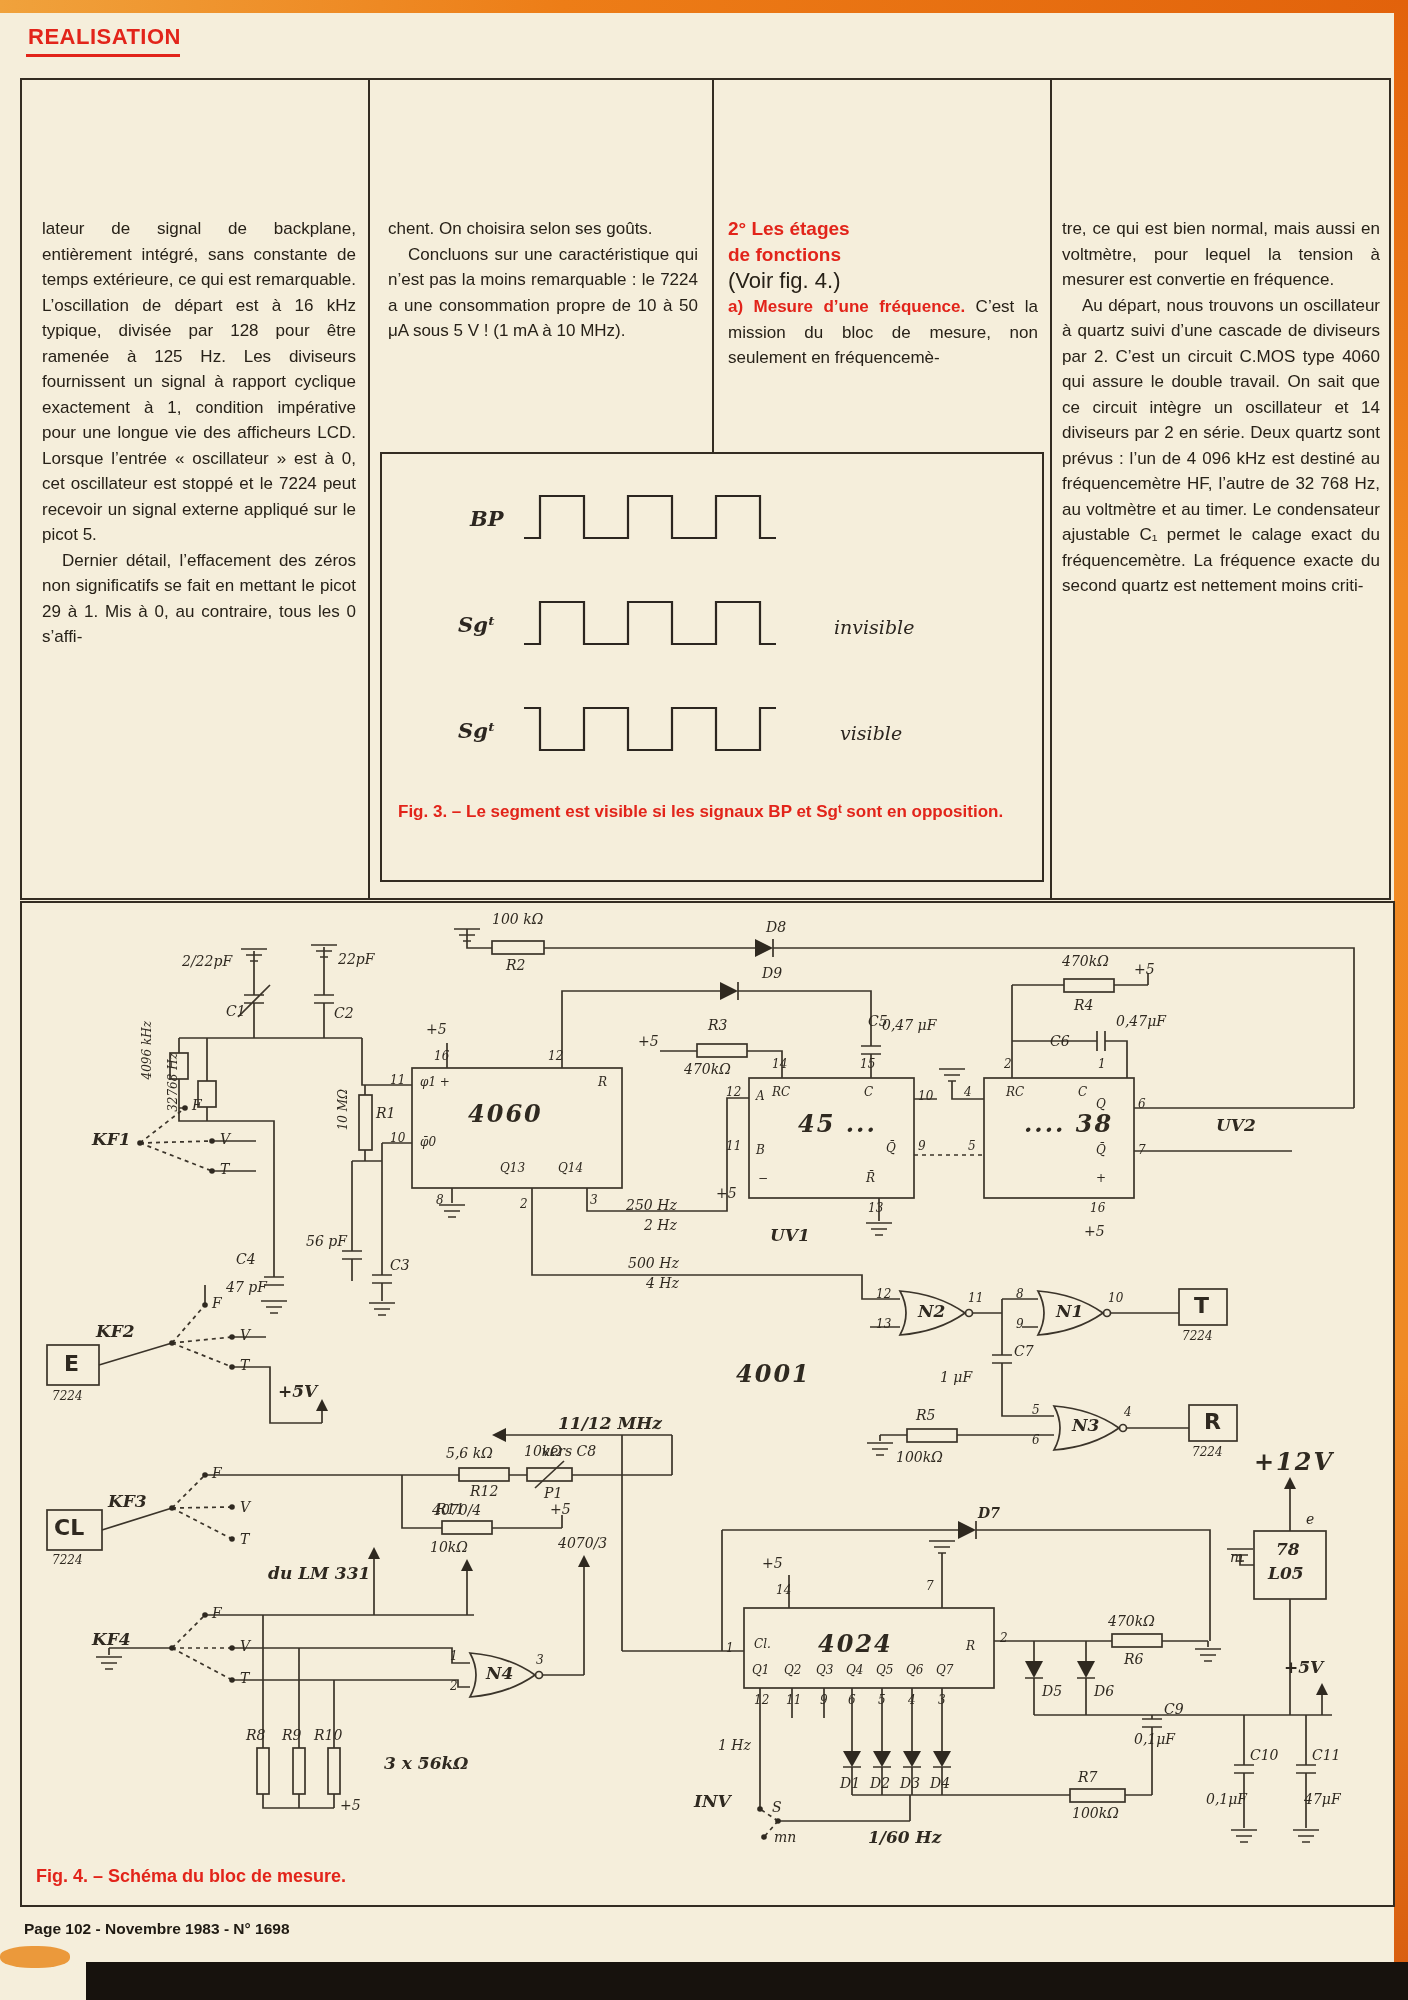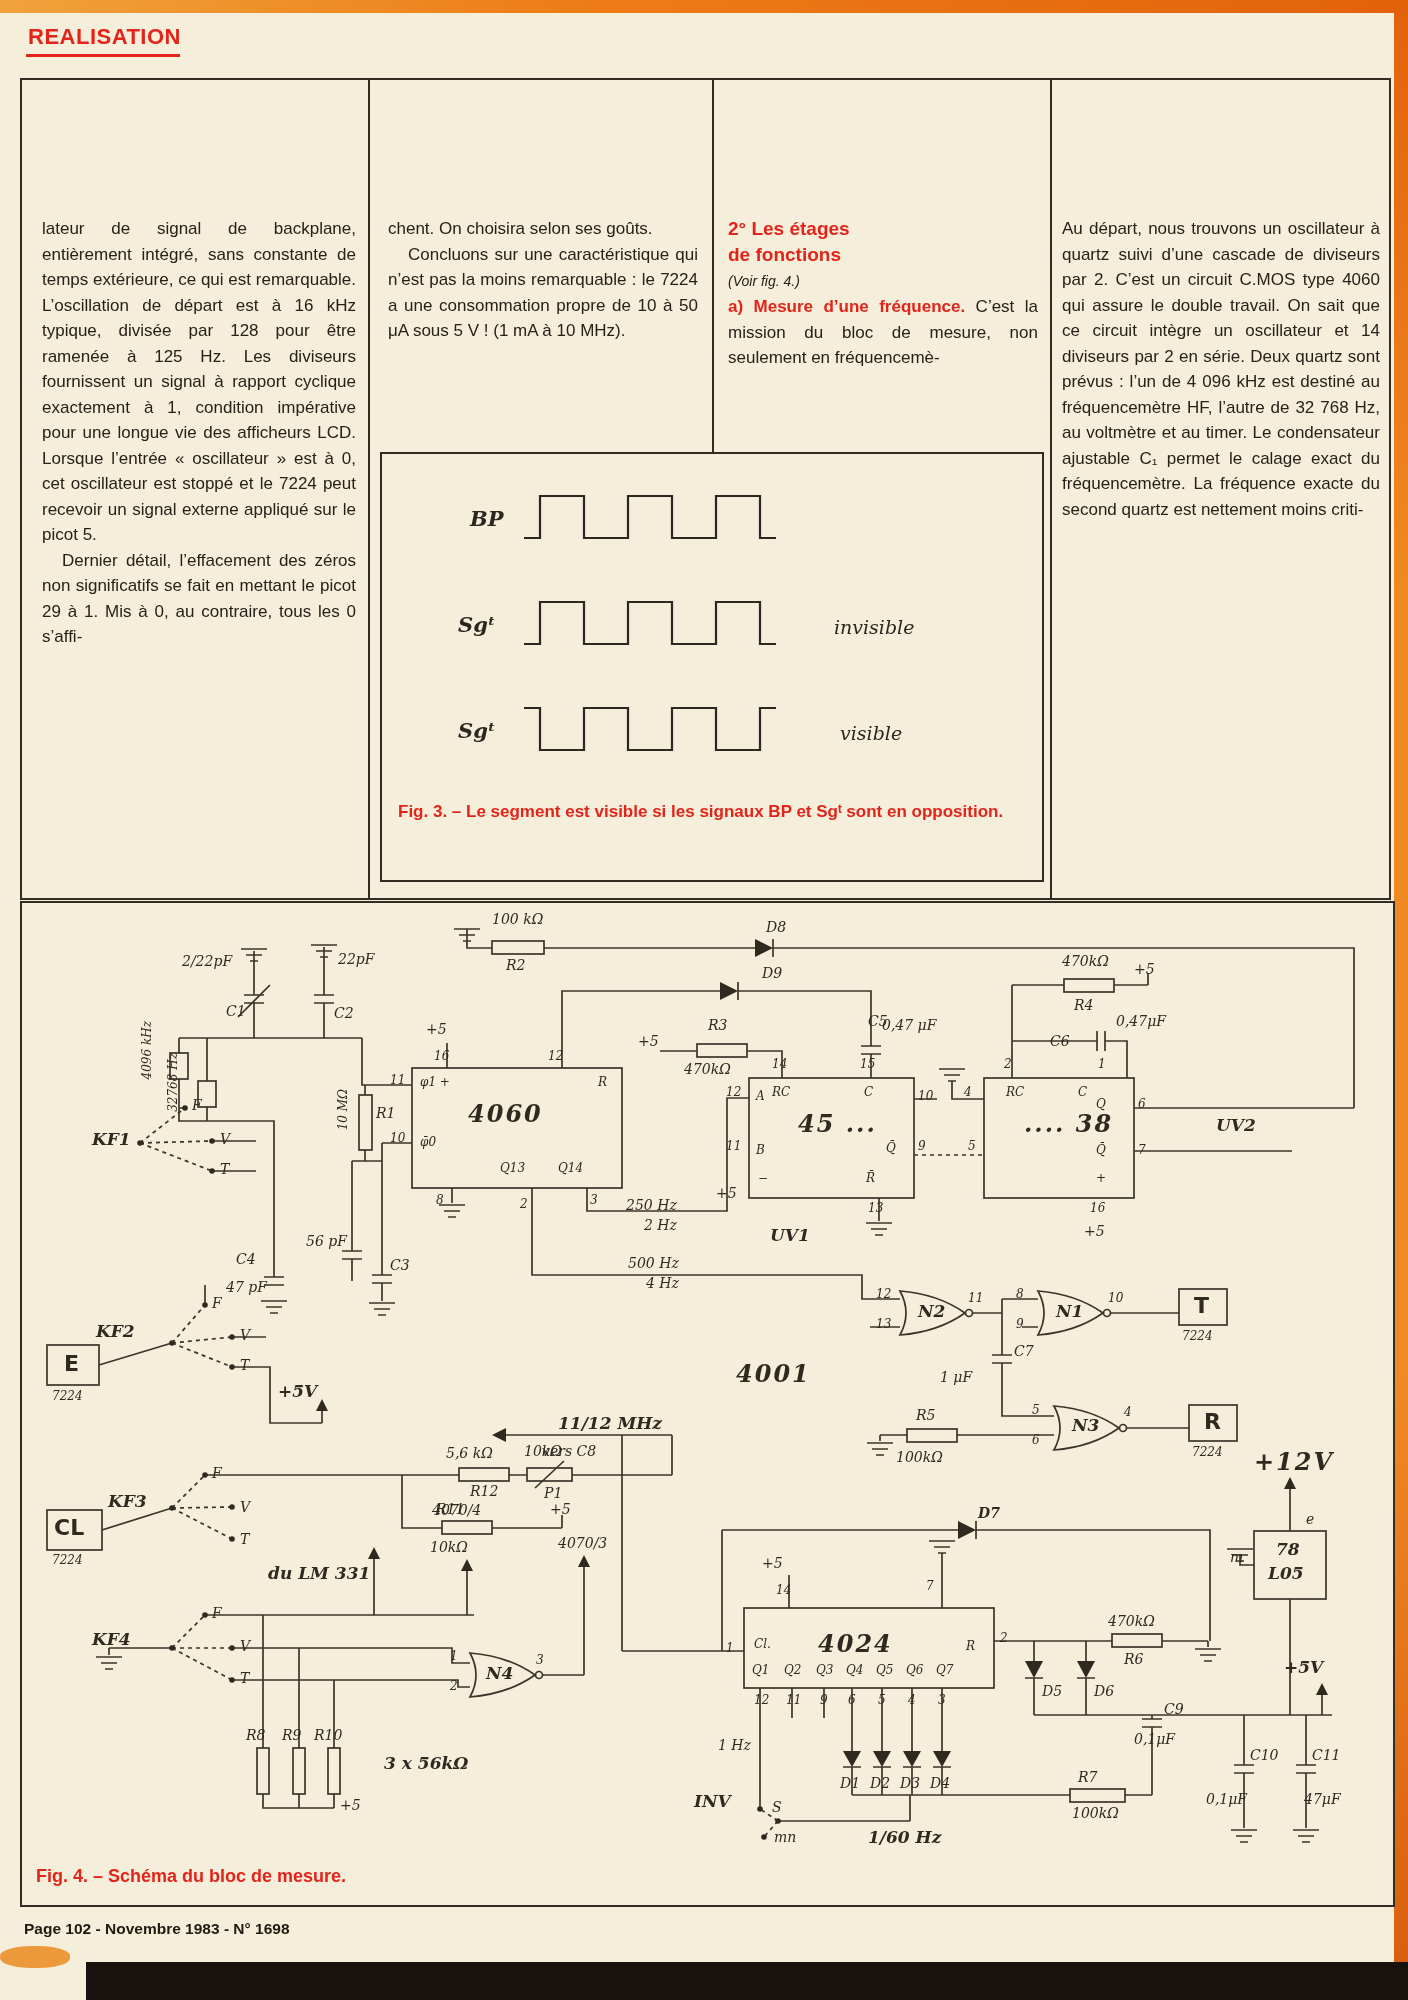--- a/index.html
+++ b/index.html
@@ -17,21 +17,21 @@
             letter-spacing:.5px;color:#e2241a;}
   .masthead-rule{position:absolute;left:26px;top:54px;width:154px;height:3px;background:#e2241a;}
   
   .frame{position:absolute;border:2px solid #332c22;}
   .vsep{position:absolute;width:0;border-left:2px solid #332c22;}
   
   .col{position:absolute;top:216px;font-size:17px;line-height:25.5px;text-align:justify;}
   .col p{margin:0;}
   .col p + p{text-indent:20px;}
   .h-red{color:#e2241a;font-weight:bold;font-size:19px;line-height:26px;}
-  .h-note{font-size:14px;line-height:26px;font-style:italic;}
+  .h-note{font-size:22px;line-height:26px;}
   .lead{margin-top:26px;}
   .red-b{color:#e2241a;font-weight:bold;}
   
   .fig3{position:absolute;left:380px;top:452px;width:660px;height:426px;border:2px solid #332c22;}
   .wave-label{position:absolute;font-family:"DejaVu Serif",serif;font-style:italic;font-weight:bold;
               font-size:21px;color:#2c2620;}
   .wave-note{position:absolute;font-family:"DejaVu Serif",serif;font-style:italic;font-size:19px;color:#2c2620;}
   .wave{position:absolute;}
   .fig-caption{position:absolute;color:#e2241a;font-weight:bold;font-size:17px;line-height:24px;}
   
@@ -76,20 +76,21 @@
   </div>
 
   <div class="col" style="left:728px;width:310px;">
     <div class="h-red">2° Les étages</div>
     <div class="h-red">de fonctions</div>
     <div class="h-note">(Voir fig. 4.)</div>
     <p class="lead"><span class="red-b">a) Mesure d’une fréquence.</span><span> C’est la mission du bloc de mesure, non seulement en fréquencemè-</span></p>
   </div>
 
   <div class="col" style="left:1062px;width:318px;">
+    <p>tre, ce qui est bien normal, mais aussi en voltmètre, pour lequel la tension à mesurer est convertie en fréquence.</p>
     <p>Au départ, nous trouvons un oscillateur à quartz suivi d’une cascade de diviseurs par 2. C’est un circuit C.MOS type 4060 qui assure le double travail. On sait que ce circuit intègre un oscillateur et 14 diviseurs par 2 en série. Deux quartz sont prévus : l’un de 4 096 kHz est destiné au fréquencemètre HF, l’autre de 32 768 Hz, au voltmètre et au timer. Le condensateur ajustable C₁ permet le calage exact du fréquencemètre. La fréquence exacte du second quartz est nettement moins criti-</p>
   </div>
 
   <div class="fig3">
     <span class="wave-label" style="left:88px;top:52px;">BP</span>
     <svg class="wave" style="left:138px;top:34px;" width="300" height="56" viewBox="0 0 300 56">
       <path d="M4,50 h16 v-42 h44 v42 h44 v-42 h44 v42 h44 v-42 h44 v42 h16" fill="none" stroke="#2c2620" stroke-width="2.2"></path>
     </svg>
     <span class="wave-label" style="left:76px;top:158px;">Sgᵗ</span>
     <svg class="wave" style="left:138px;top:140px;" width="300" height="56" viewBox="0 0 300 56">

